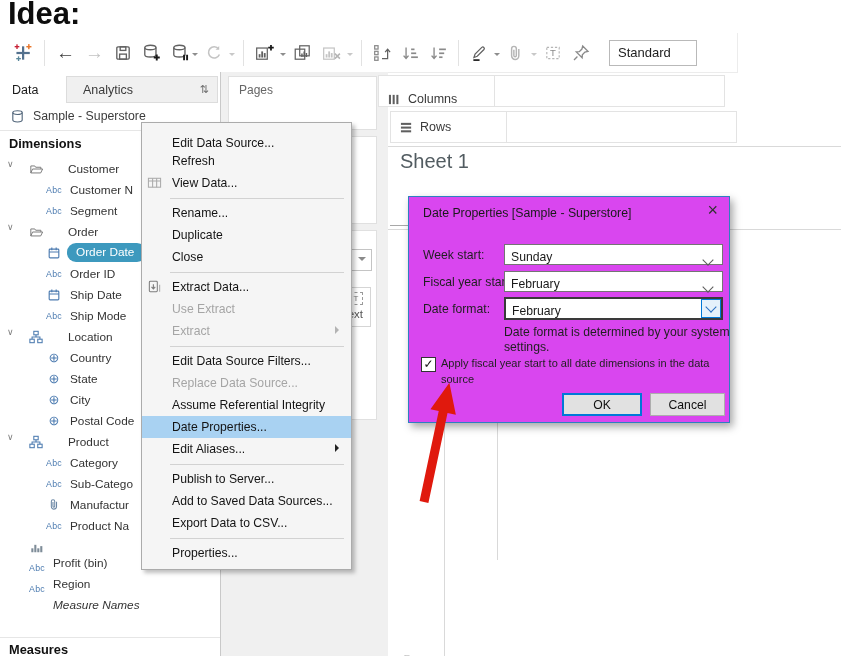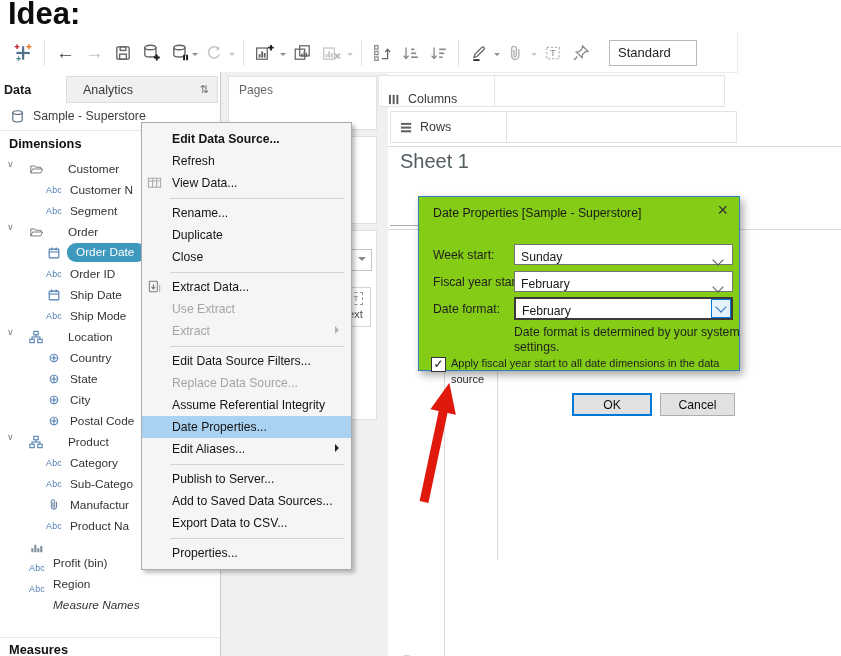--- a/index.html
+++ b/index.html
@@ -19,21 +19,21 @@
   .dd{width:0;height:0;border:3.5px solid transparent;border-top-color:#8d8d8d;margin:6px 2px 0 1px;}
   .dd.dis{border-top-color:#c8c8c8;}
   .arrow-ch{font-size:19px;line-height:26px;}
   .fit-combo{margin-left:14px;width:78px;height:24px;border:1px solid #b9b9b9;background:#fff;
              display:flex;align-items:center;padding-left:8px;font-size:13px;color:#222;}
 
   
   .sidebar{position:absolute;left:0;top:72px;width:220px;height:584px;background:#fff;
            border-right:1px solid #c9c9c9;}
   .tab-data{position:absolute;left:0;top:4px;width:66px;height:27px;background:#fff;
-            font-weight:bold;color:#1a1a1a;font-size:12.5px;display:flex;align-items:center;padding-left:4px;box-sizing:border-box;}
+            font-weight:normal;color:#1a1a1a;font-size:12.5px;display:flex;align-items:center;padding-left:12px;box-sizing:border-box;}
   .tab-analytics{position:absolute;left:66px;top:4px;width:152px;height:27px;background:#f0f0f0;
             border:1px solid #dcdcdc;box-sizing:border-box;font-size:12.5px;color:#3a3a3a;
             display:flex;align-items:center;padding-left:16px;}
   .tab-analytics .swapglyph{margin-left:auto;margin-right:8px;color:#6e6e6e;font-size:11px;}
   .ds-row{position:absolute;left:0;top:32px;width:100%;height:24px;display:flex;align-items:center;font-size:12.3px;color:#3c3c3c;}
   .ds-row svg{margin:0 8px 0 10px;}
   .side-sep{position:absolute;left:0;top:58px;width:100%;height:1px;background:#e6e6e6;}
   .pane-header{position:absolute;left:9px;font-size:12.8px;font-weight:bold;color:#111;}
   .fields{position:absolute;left:0;top:86px;width:100%;}
   .field-row{position:relative;height:21px;display:flex;align-items:center;font-size:11.8px;color:#333;white-space:nowrap;}
@@ -72,30 +72,30 @@
   .vline{position:absolute;width:1px;background:#d9d9d9;}
   .drop-hint{position:absolute;left:388px;top:624px;width:56px;text-align:center;
              font-size:11.5px;color:#c6c6c6;line-height:15px;margin-top:28px;}
 
   
   .cmenu{position:absolute;left:141px;top:122px;width:211px;background:#f5f5f5;
          border:1px solid #ababab;box-shadow:3px 3px 4px rgba(0,0,0,.25);
          padding:5px 0;box-sizing:border-box;z-index:30;}
   .menu-item{position:relative;height:22px;display:flex;align-items:center;font-size:12.2px;color:#141414;padding-left:30px;}
   .menu-item .mi-icon{position:absolute;left:4px;top:3px;width:17px;display:flex;justify-content:center;}
-  .menu-item.bold{font-weight:bold;}
+  .menu-item.bold{font-weight:normal;align-items:flex-end;}
   .menu-item.disabled{color:#a5a5a5;}
   .menu-item.hl{background:#a9d2f2;}
   .menu-item .mi-arrow{position:absolute;right:8px;top:6px;width:0;height:0;
         border:4.5px solid transparent;border-left-color:#222;}
   .menu-item.disabled .mi-arrow{border-left-color:#b3b3b3;}
   .menu-sep{height:1px;background:#d2d2d2;margin:3.5px 7px 3.5px 28px;}
 
   
-  .dialog{position:absolute;left:418px;top:196px;width:322px;height:175px;background:#84cc16;
+  .dialog{position:absolute;left:408px;top:196px;width:322px;height:227px;background:#d946ef;
           border:1px solid #2e7fc0;box-shadow:3px 4px 8px rgba(0,0,0,.35);z-index:20;box-sizing:border-box;}
   .dlg-title{position:absolute;left:14px;top:9px;font-size:12.3px;color:#1a1a1a;}
   .dlg-close{position:absolute;right:11px;top:3px;font-size:18px;color:#333;line-height:20px;}
   .dlg-label{position:absolute;left:14px;font-size:12.2px;color:#1f1f1f;}
   .combo{position:absolute;left:95px;width:219px;height:21px;border:1px solid #747474;background:#fff;
          font-size:12.2px;color:#1a1a1a;display:flex;align-items:flex-end;padding-left:6px;box-sizing:border-box;}
   .combo .cv{flex:1;}
   .combo .chv{width:7px;height:7px;border-right:1.4px solid #5a5a5a;border-bottom:1.4px solid #5a5a5a;
               transform:rotate(45deg);margin:-3px 10px 0 0;}
   .combo.focused{border:2px solid #3a3a3a;height:23px;}

